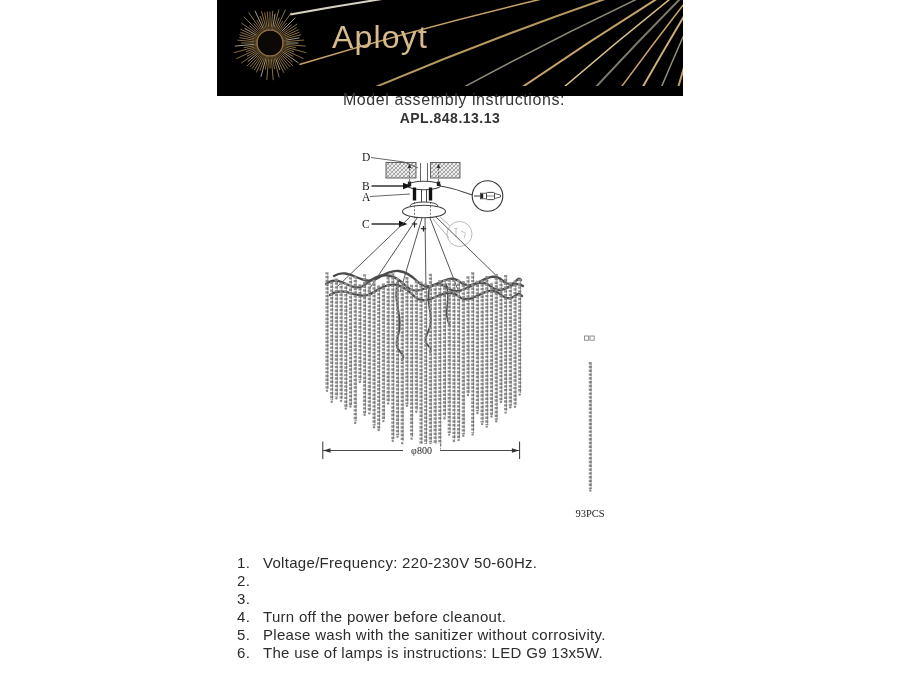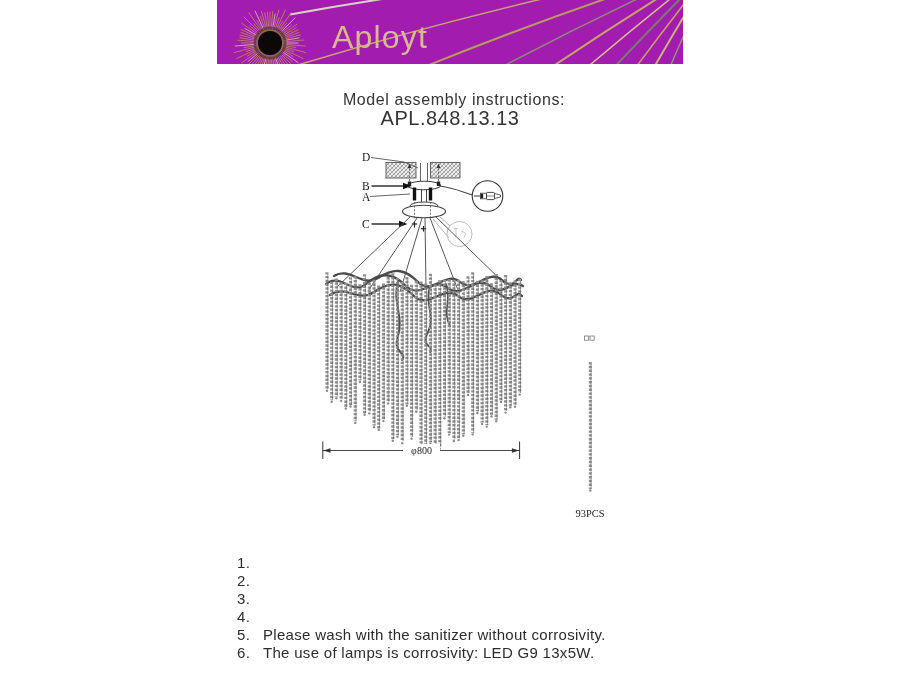--- a/index.html
+++ b/index.html
@@ -2,36 +2,36 @@
 <html><head>
 <meta charset="utf-8">
 <style>
   html,body{margin:0;padding:0;}
   body{
     width:900px;height:675px;position:relative;background:#ffffff;
     font-family:"Liberation Sans",sans-serif;overflow:hidden;
   }
   
   .banner{
-    position:absolute;left:217px;top:0;width:466px;height:64px;
-    background:#a21caf;overflow:hidden;
+    position:absolute;left:217px;top:0;width:466px;height:96px;
+    background:#000000;overflow:hidden;
   }
   .banner svg{position:absolute;top:0;left:0;}
   .brand{
     position:absolute;left:115px;top:21px;
     font-size:32px;font-weight:300;letter-spacing:1.2px;
     color:#d6ba8d;line-height:1;
   }
   
   .titleblock{
     position:absolute;left:0;top:90px;width:900px;text-align:center;
     color:#343434;
   }
   .titleblock .h1{font-size:16px;font-weight:500;letter-spacing:.6px;line-height:19px;padding-left:8px;}
-  .titleblock .h2{font-size:20px;font-weight:400;letter-spacing:.5px;line-height:19px;}
+  .titleblock .h2{font-size:14px;font-weight:700;letter-spacing:.5px;line-height:19px;}
   
   .diagram{position:absolute;left:270px;top:140px;width:370px;height:395px;}
   .diagram text{font-family:"Liberation Serif",serif;fill:#1a1a1a;}
   .lbl{font-size:11.5px;}
   .dim{font-size:10px;}
   .pcs{font-size:10.5px;}
   
   .instructions{position:absolute;left:237px;top:554px;color:#2c2c2c;}
   .ins-row{display:flex;line-height:18px;font-size:15px;letter-spacing:.3px;font-weight:500;}
   .ins-num{width:26px;flex:0 0 26px;}
@@ -384,31 +384,33 @@
         <line x1="591" y1="364" x2="591" y2="489" stroke="#606060" stroke-width="1" opacity="0.55"></line>
         <circle cx="590.3" cy="490.5" r="1.2" fill="#8a8a8a"></circle>
       </g>
     <text class="pcs" x="590" y="517" text-anchor="middle">93PCS</text>
   </g>
 </svg>
 
 <div class="instructions">
   <div class="ins-row">
     <span class="ins-num">1.</span>
+    <span class="ins-text">Voltage/Frequency: 220-230V 50-60Hz.</span>
   </div>
   <div class="ins-row">
     <span class="ins-num">2.</span>
   </div>
   <div class="ins-row">
     <span class="ins-num">3.</span>
   </div>
   <div class="ins-row">
     <span class="ins-num">4.</span>
+    <span class="ins-text">Turn off the power before cleanout.</span>
   </div>
   <div class="ins-row">
     <span class="ins-num">5.</span>
     <span class="ins-text">Please wash with the sanitizer without corrosivity.</span>
   </div>
   <div class="ins-row">
     <span class="ins-num">6.</span>
-    <span class="ins-text">The use of lamps is corrosivity: LED G9 13x5W.</span>
+    <span class="ins-text">The use of lamps is instructions: LED G9 13x5W.</span>
   </div>
 </div>
 
 </body></html>

